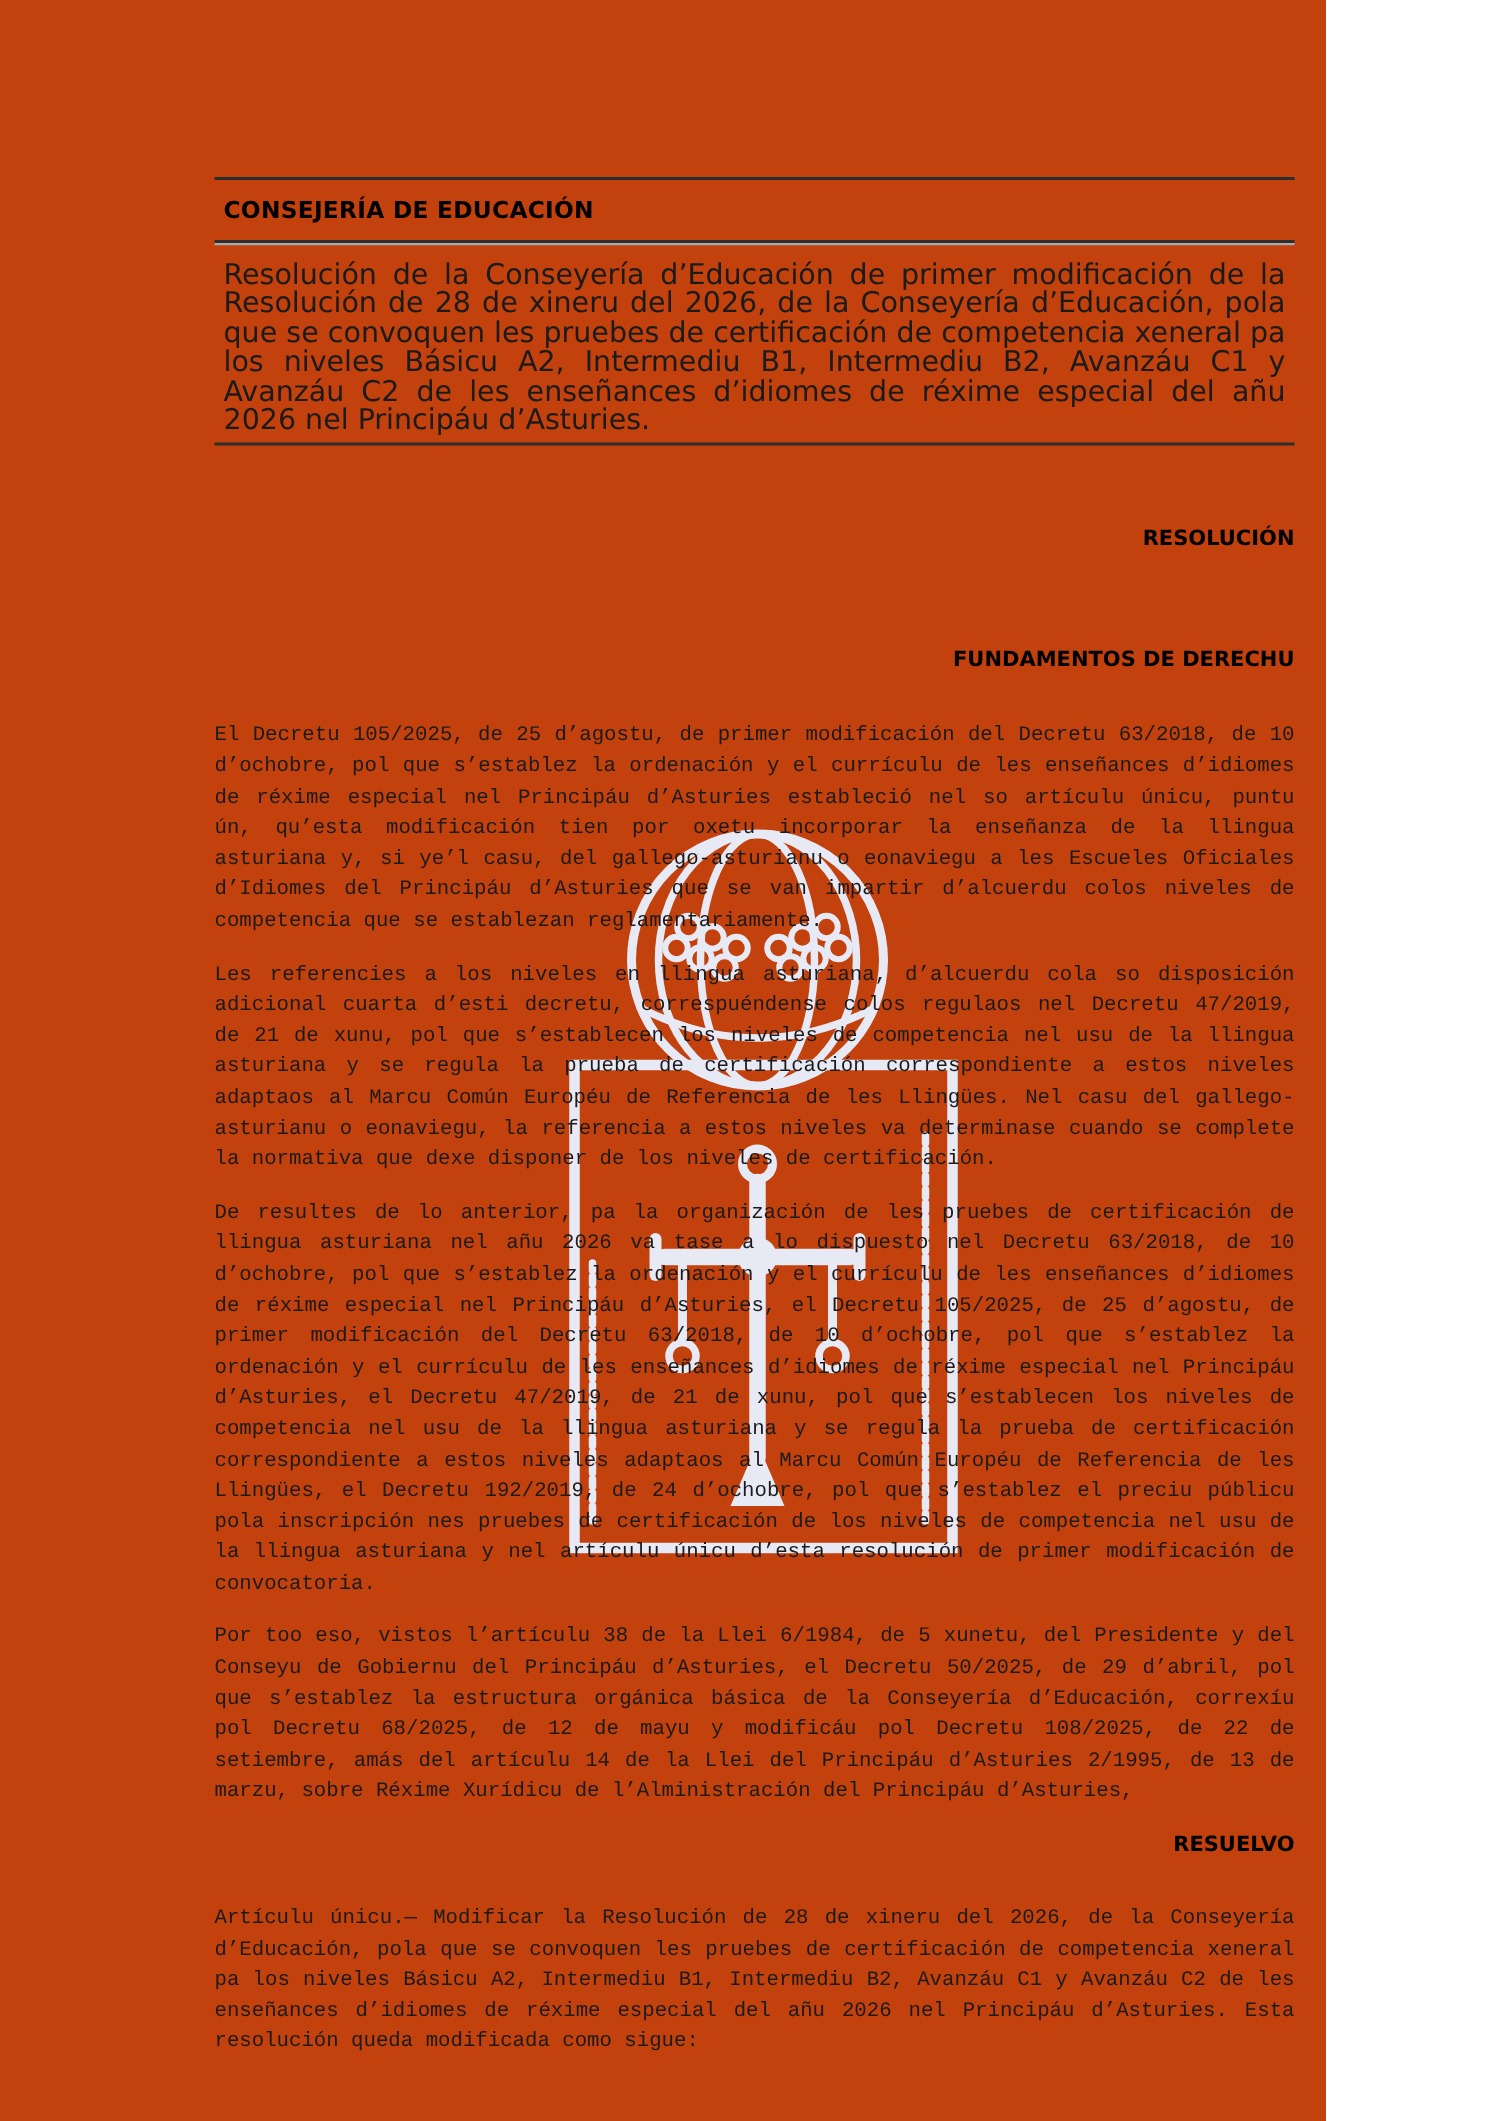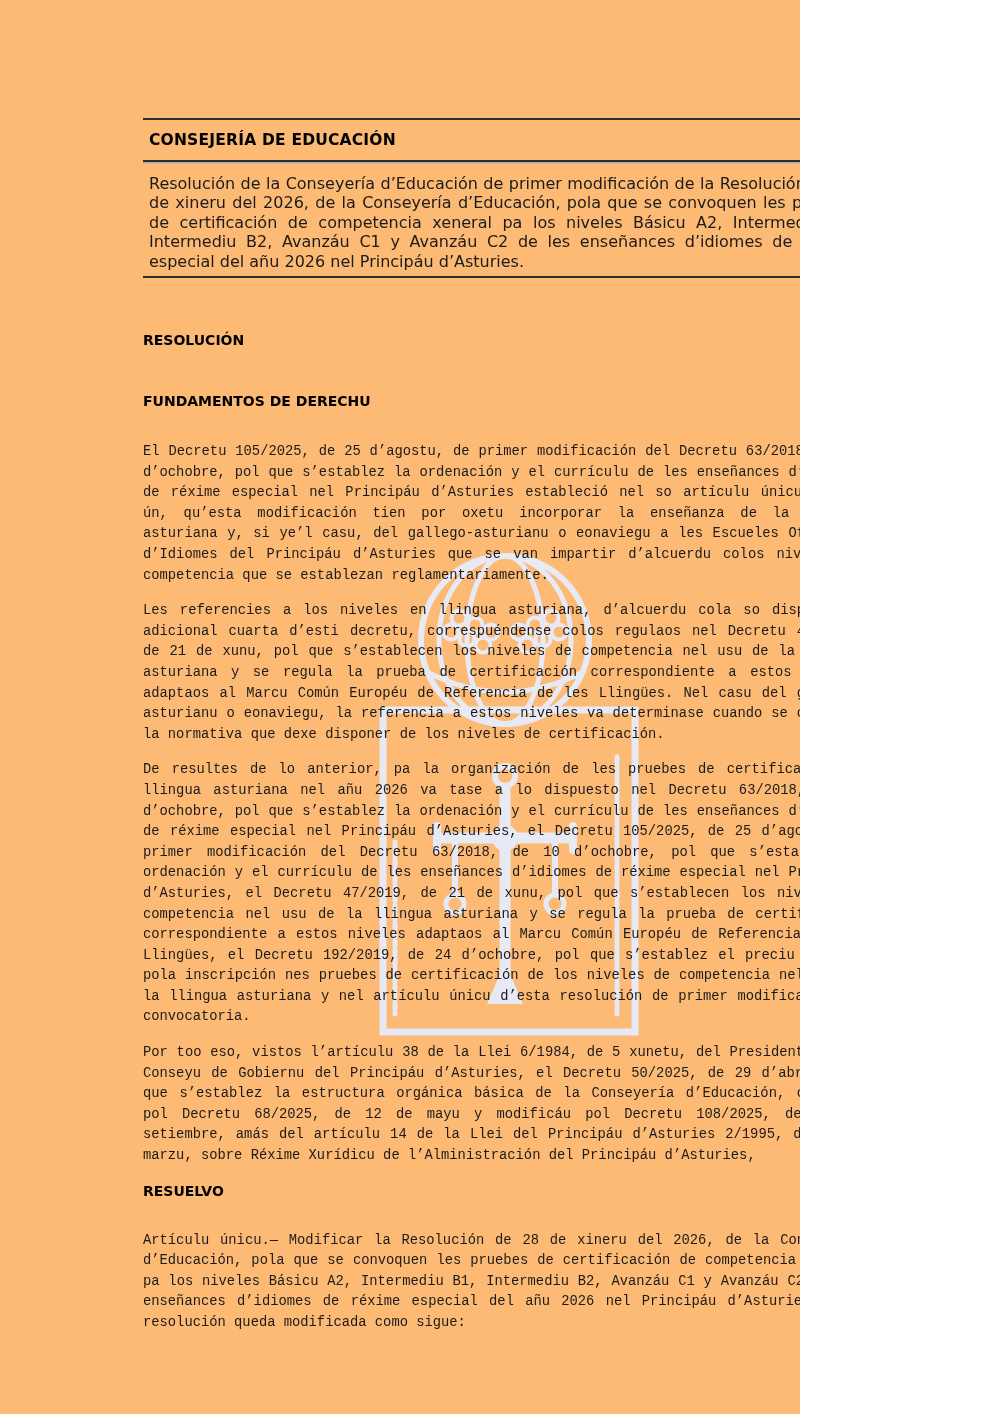--- a/index.html
+++ b/index.html
@@ -1,20 +1,20 @@
 <!DOCTYPE html>
 <html><head>
 <meta charset="utf-8">
 <style>
   html, body { margin: 0; padding: 0; background: #ffffff; }
   .page {
     position: relative;
-    width: 800px;
+    width: 884px;
     height: 1414px;
-    background: #fdba74;
+    background: #c2410c;
     overflow: hidden;
     font-family: "DejaVu Sans", sans-serif;
     color: #1b1b1b;
   }
   .watermark {
     position: absolute;
     left: 355px;
     top: 542px;
     width: 300px;
     height: 510px;
@@ -36,33 +36,33 @@
     padding-left: 6px;
     font-size: 15.5px;
     line-height: 19px;
     font-weight: bold;
     color: #000000;
     letter-spacing: 0.2px;
   }
   .summary {
     margin-top: 12px;
     padding: 0 6px;
-    font-size: 16px;
+    font-size: 19px;
     line-height: 19.4px;
     text-align: justify;
   }
   .heading-center {
     font-size: 14px;
     line-height: 17px;
     font-weight: bold;
-    text-align: left;
+    text-align: right;
     color: #000000;
   }
   .h-resolucion { margin-top: 54px; }
-  .h-fundamentos { margin-top: 44px; }
+  .h-fundamentos { margin-top: 64px; }
   .h-resuelvo { margin-top: 16px; }
   .body-p {
     font-size: 13.8px;
     line-height: 20.6px;
     text-align: justify;
     font-family: Liberation Mono, monospace;
   }
   .p-gap { margin-top: 15px; }
   .p-after-heading { margin-top: 32px; }
   .p-final { margin-top: 31px; }

